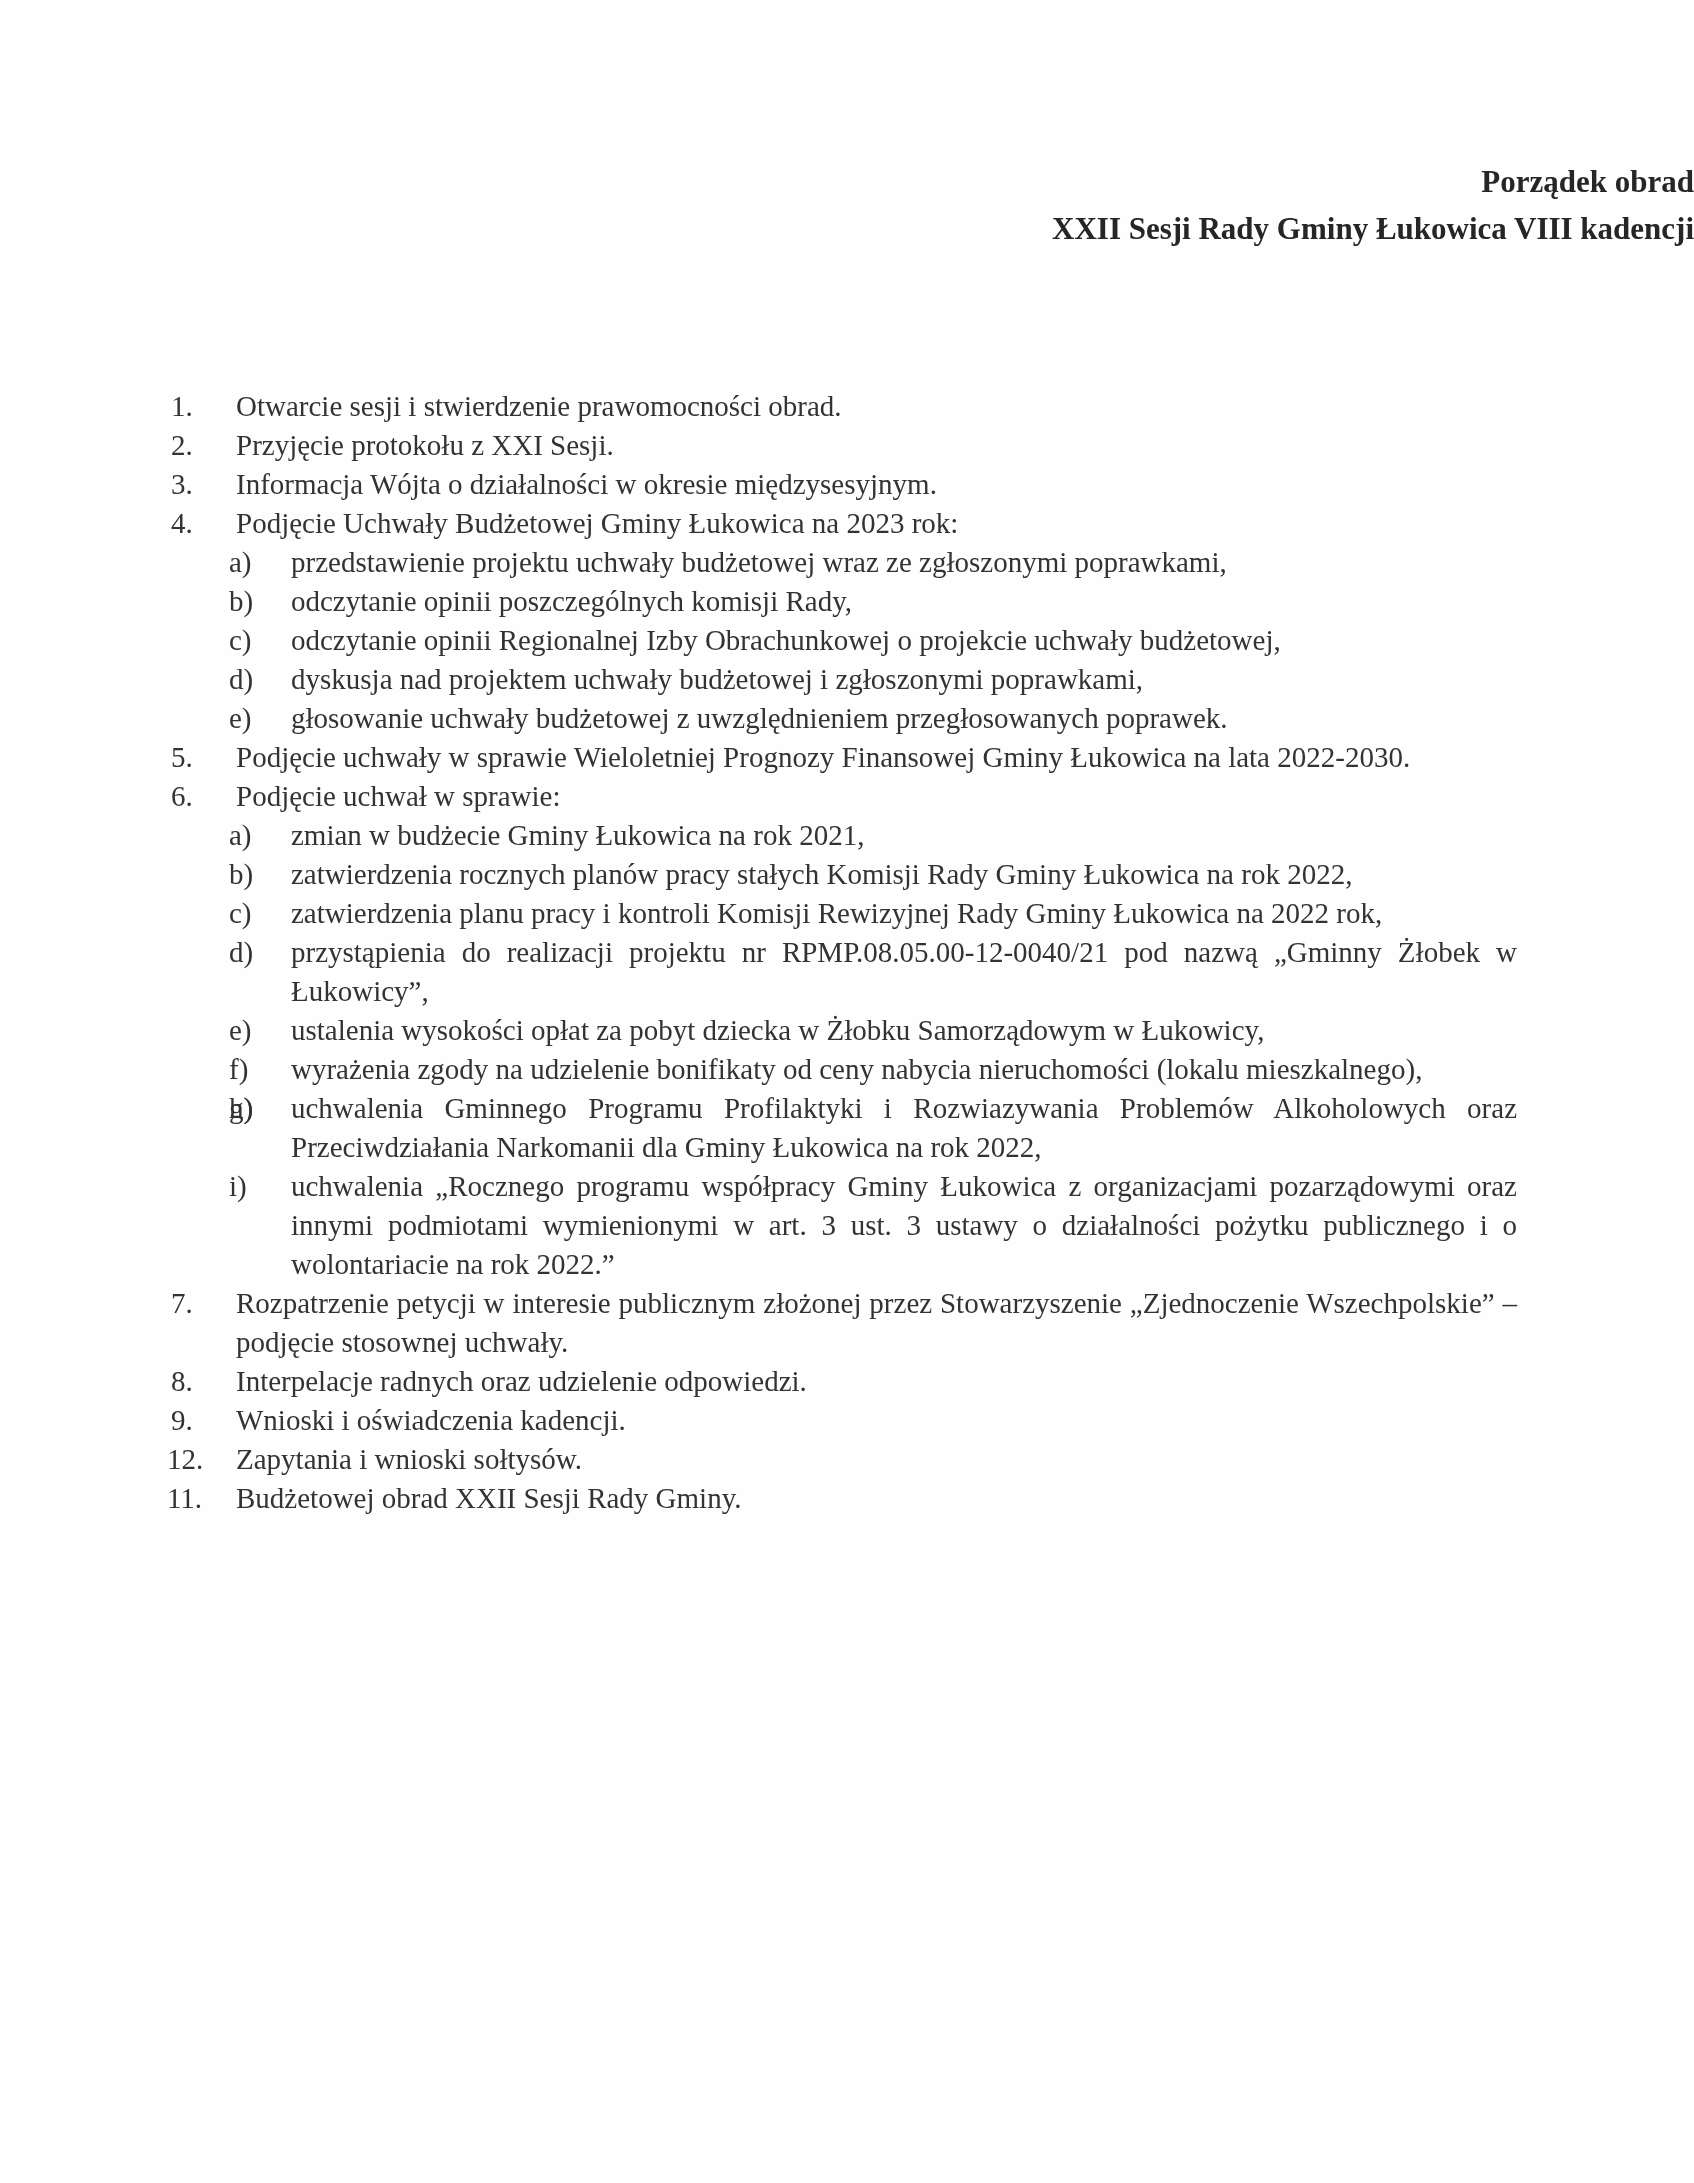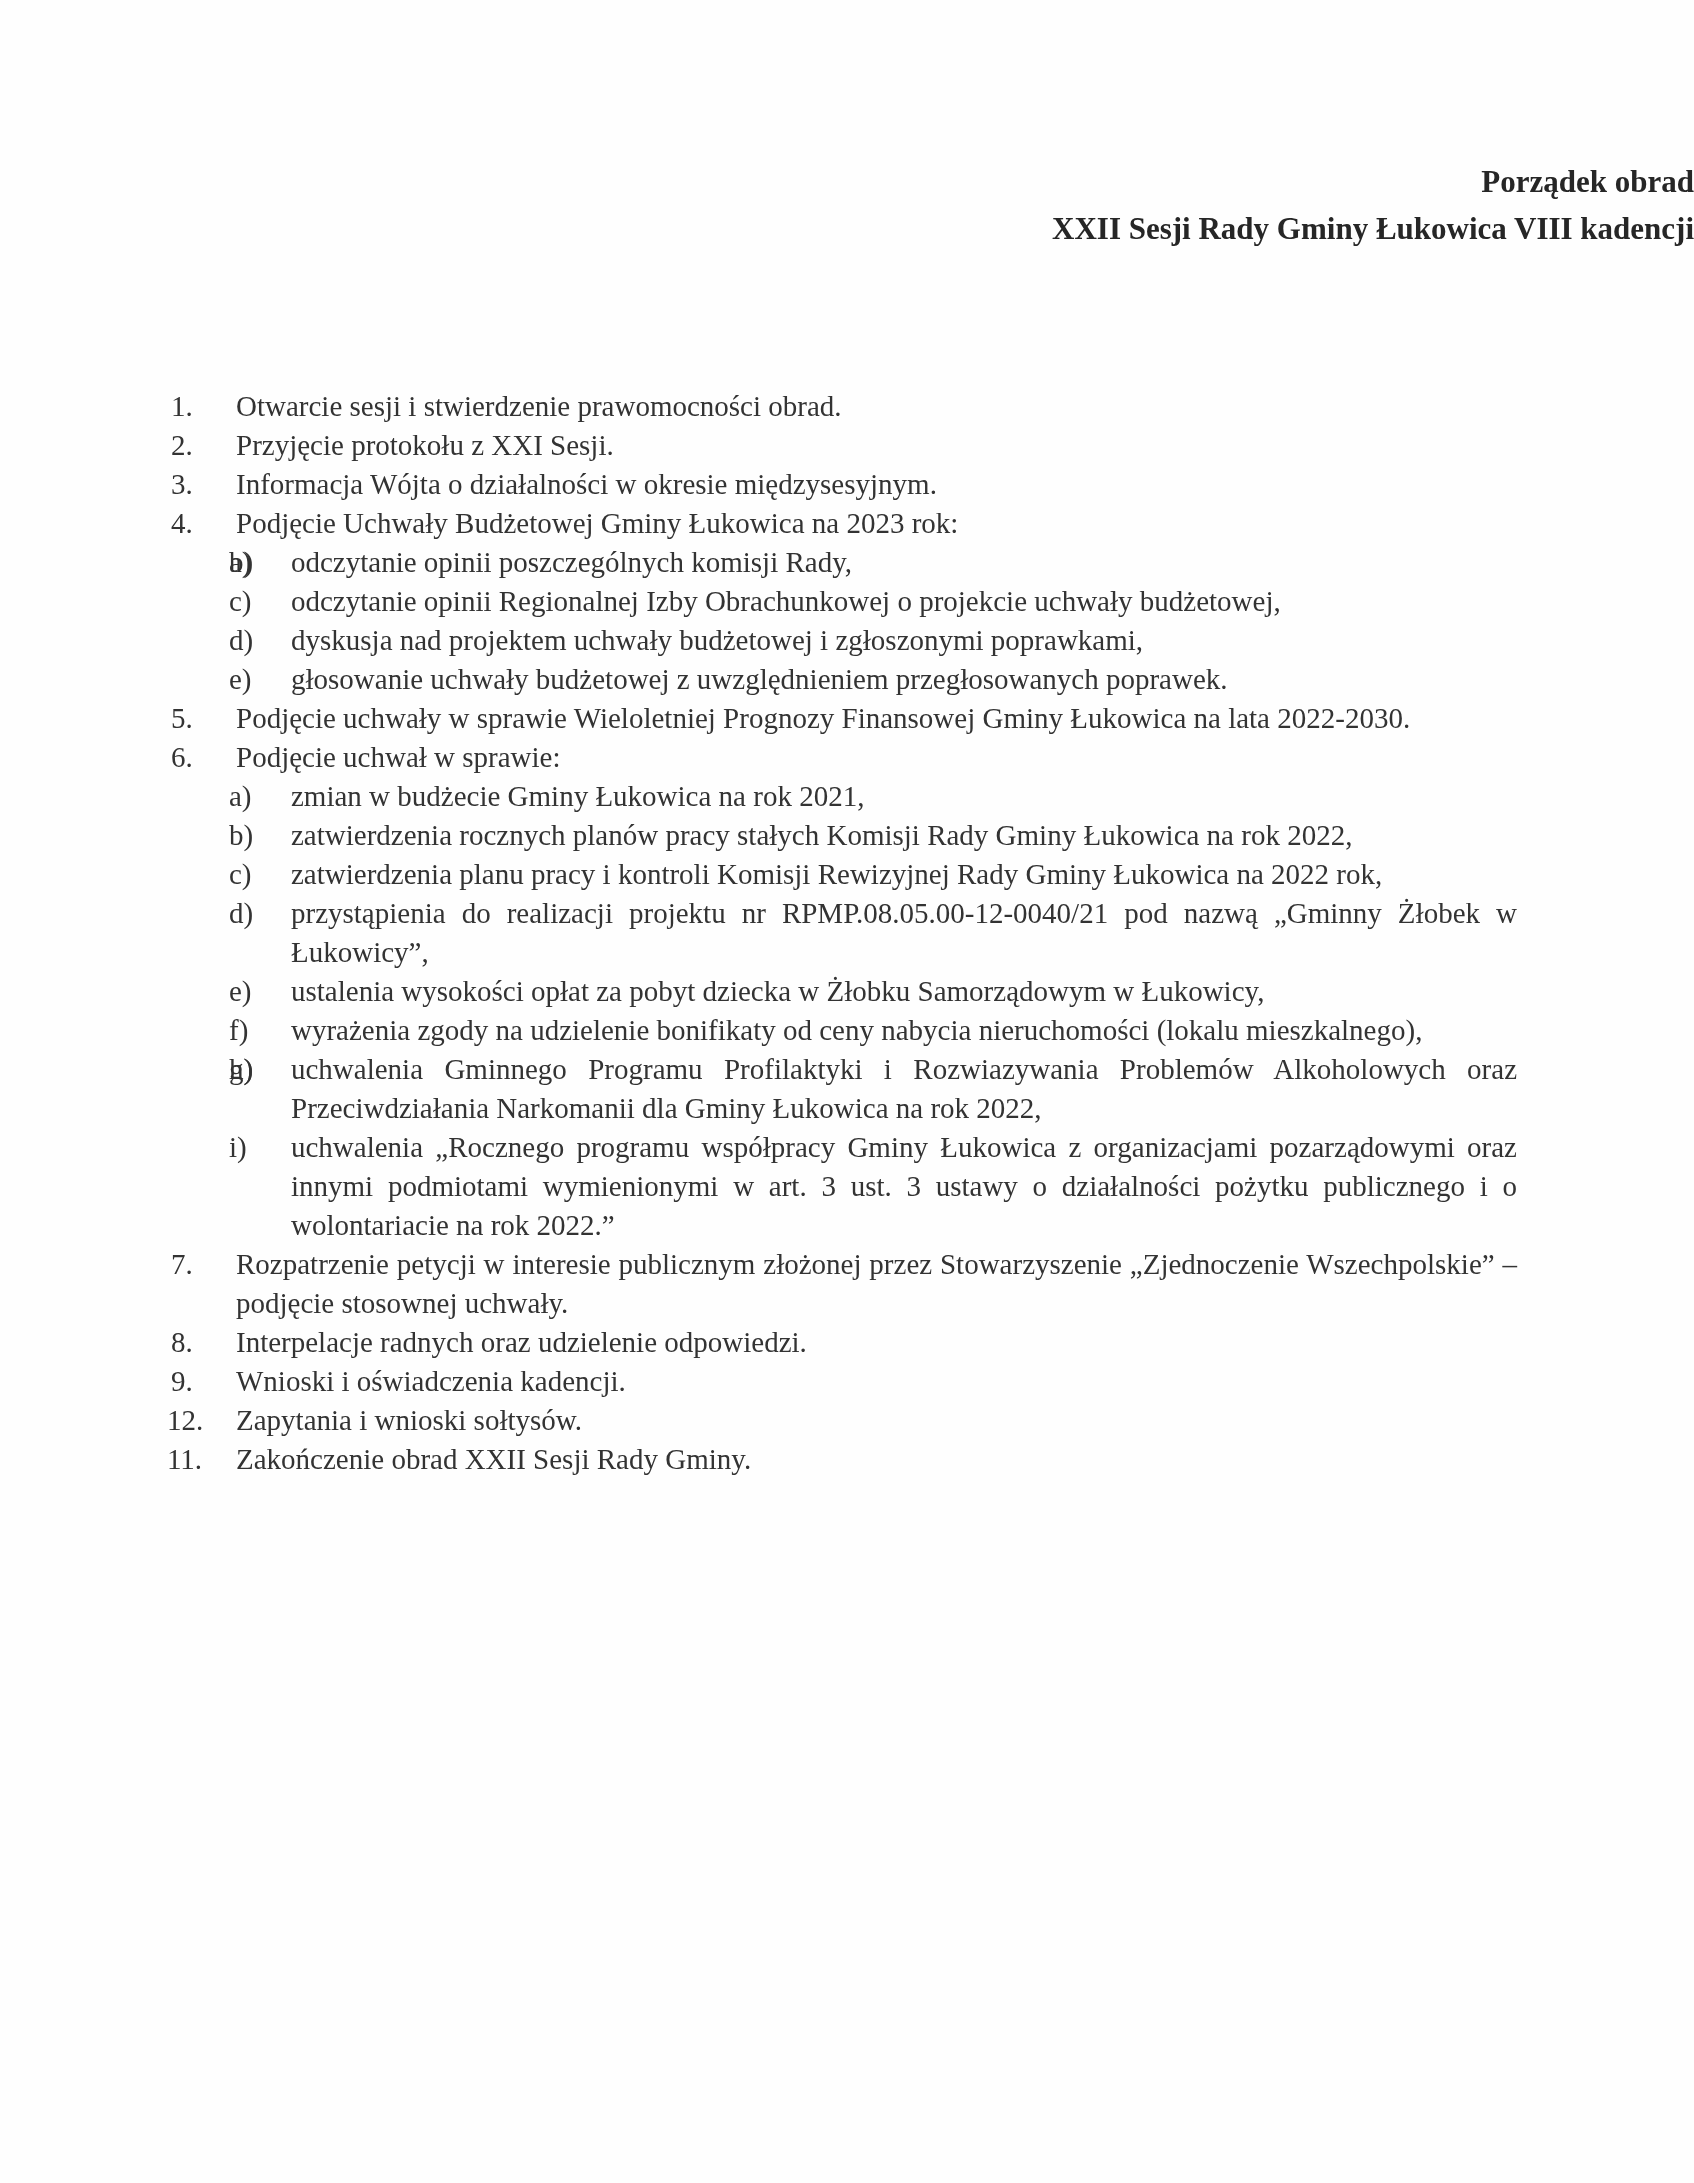--- a/index.html
+++ b/index.html
@@ -39,20 +39,21 @@
     <div class="item">
       <span class="num">3.</span>
       <span>Informacja Wójta o działalności w okresie międzysesyjnym.</span>
     </div>
     <div class="item">
       <span class="num">4.</span>
       <span>Podjęcie Uchwały Budżetowej Gminy Łukowica na 2023 rok:</span>
     </div>
     <div class="sub">
       <span class="letter">a)</span>
+      <span>przedstawienie projektu uchwały budżetowej wraz ze zgłoszonymi poprawkami,</span>
     </div>
     <div class="sub">
       <span class="letter">b)</span>
       <span>odczytanie opinii poszczególnych komisji Rady,</span>
     </div>
     <div class="sub">
       <span class="letter">c)</span>
       <span>odczytanie opinii Regionalnej Izby Obrachunkowej o projekcie uchwały budżetowej,</span>
     </div>
     <div class="sub">
@@ -117,17 +118,17 @@
     <div class="item">
       <span class="num">9.</span>
       <span>Wnioski i oświadczenia kadencji.</span>
     </div>
     <div class="item two">
       <span class="num">12.</span>
       <span>Zapytania i wnioski sołtysów.</span>
     </div>
     <div class="item two">
       <span class="num">11.</span>
-      <span>Zakończenie obrad XXII Sesji Rady Gminy.</span>
+      <span>Budżetowej obrad XXII Sesji Rady Gminy.</span>
     </div>
   </div>
 </div>
 
 
 </body></html>

